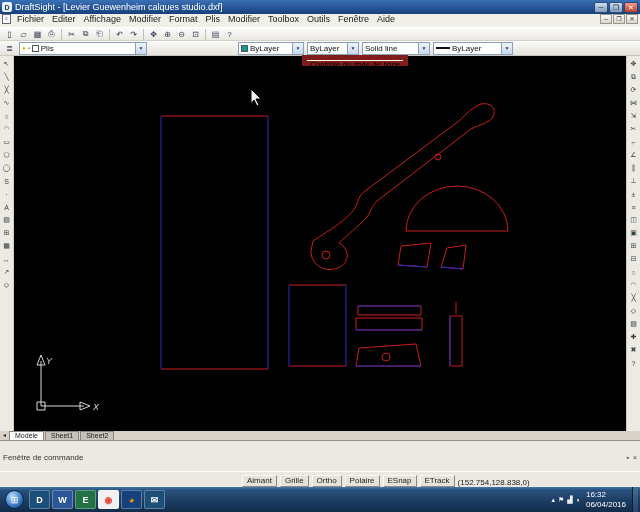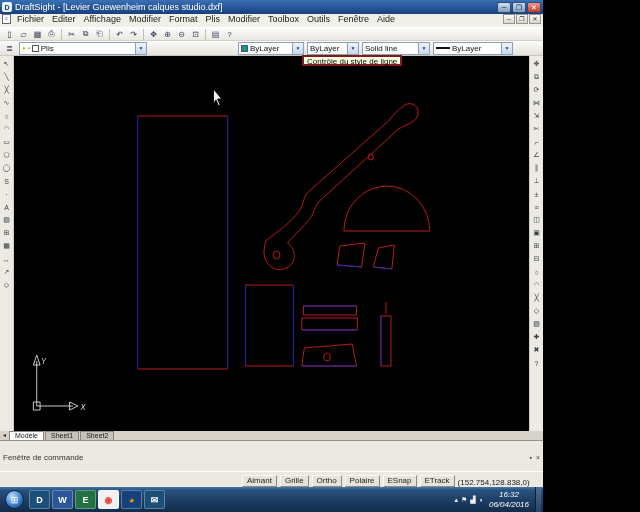--- a/index.html
+++ b/index.html
@@ -1,18 +1,18 @@
 <!DOCTYPE html>
 <html><head>
 <meta charset="utf-8">
 <style>
 *{box-sizing:border-box;margin:0;padding:0;}
 html,body{width:640px;height:512px;overflow:hidden;}
 body{font-family:"Liberation Sans",sans-serif;background:#000;}
-.app{width:543px;height:512px;display:flex;flex-direction:column;position:relative;overflow:hidden;background:#ece9e2;}
+.app{width:640px;height:512px;display:flex;flex-direction:column;position:relative;overflow:hidden;background:#ece9e2;}
 
 .titlebar{flex:0 0 14px;height:14px;background:linear-gradient(#3a70b5,#16407c);display:flex;align-items:center;padding:0 2px;color:#fff;font-size:9px;gap:3px;}
 .app-ico{width:10px;height:10px;background:#e9eef5;border-radius:2px;color:#14416f;font-size:7px;font-weight:bold;display:flex;align-items:center;justify-content:center;}
 .title-text{white-space:nowrap;overflow:hidden;}
 .tb-btns{margin-left:auto;display:flex;gap:1px;}
 .tb-btn{width:14px;height:11px;border-radius:2px;background:linear-gradient(#cfe0f2,#7f9cc0);border:1px solid #2d4b73;color:#123;font-size:7px;line-height:9px;text-align:center;}
 .tb-btn.close{background:linear-gradient(#f09a8d,#c33a25);color:#fff;}
 
 .menubar{flex:0 0 13px;height:13px;background:#f0efe8;display:flex;align-items:flex-start;font-size:9px;color:#222;padding-left:2px;}
 .doc-ico{width:9px;height:10px;background:#fff;border:1px solid #667;font-size:5px;text-align:center;color:#66a;margin-right:2px;}
@@ -25,21 +25,21 @@
 .tb-sep{width:1px;height:11px;background:#c2bfb6;margin:0 2px;}
 
 .toolbar2{flex:0 0 15px;height:15px;background:linear-gradient(#fcfcfb,#e4e2da);border-bottom:1px solid #cac7be;display:flex;align-items:center;gap:3px;padding-left:3px;font-size:8px;}
 .combo{height:13px;background:#fff;border:1px solid #8aa0b8;display:flex;align-items:center;gap:2px;padding-left:2px;color:#111;}
 .combo-text{flex:1;white-space:nowrap;overflow:hidden;}
 .combo-arrow{width:11px;align-self:stretch;background:linear-gradient(#eef4fc,#c6d9ef);border-left:1px solid #8aa0b8;font-size:5px;display:flex;align-items:center;justify-content:center;color:#345;}
 .swatch{width:7px;height:7px;border:1px solid #555;display:inline-block;flex:0 0 7px;}
 .line-swatch{width:14px;height:2px;background:#111;display:inline-block;flex:0 0 14px;}
 .mini{font-size:6px;line-height:1;}
 
-.tooltip{position:absolute;left:302px;top:55px;z-index:40;background:#ffffe1;border:2px solid #7f1d1d;font-size:8px;padding:0 3px;height:11px;line-height:10px;color:#000;white-space:nowrap;}
+.tooltip{position:absolute;left:302px;top:55px;z-index:40;background:#ffffe1;border:5px solid #7f1d1d;font-size:8px;padding:0 3px;height:11px;line-height:10px;color:#000;white-space:nowrap;}
 
 .workspace{flex:1 1 auto;display:flex;min-height:0;}
 .rail{width:14px;background:#edeae3;display:flex;flex-direction:column;align-items:center;padding-top:2px;gap:1px;overflow:hidden;}
 .rail.left{border-right:1px solid #cfccc3;}
 .rail.right{border-left:1px solid #cfccc3;}
 .rail-icon{width:12px;height:12px;display:flex;align-items:center;justify-content:center;font-size:7px;color:#344;flex:0 0 12px;}
 
 .canvas-wrap{flex:1;background:#000;position:relative;min-width:0;}
 .canvas-wrap svg{display:block;width:100%;height:100%;}
 
@@ -57,21 +57,21 @@
 .statusbar{flex:0 0 16px;height:16px;background:#ece9e2;border-top:1px solid #fff;display:flex;align-items:flex-end;font-size:8px;color:#222;gap:3px;padding-left:242px;}
 .status-btn{padding:1px 4px;background:#e6e3da;border:1px solid;border-color:#fbfaf7 #8c887e #8c887e #fbfaf7;line-height:1;white-space:nowrap;}
 .coords{white-space:nowrap;}
 
 .taskbar{flex:0 0 25px;height:25px;background:linear-gradient(#4578b0 0%,#29517e 12%,#1c3d63 55%,#122c4a 100%);display:flex;align-items:center;}
 .start-orb{width:19px;height:19px;margin:0 5px;border-radius:50%;background:radial-gradient(circle at 35% 30%,#b8dcff,#3e7ec7 55%,#123c77);border:1px solid #0c2747;color:#fff;font-size:9px;display:flex;align-items:center;justify-content:center;}
 #task-icons{display:flex;gap:2px;}
 .task-icon{width:21px;height:19px;border-radius:2px;border:1px solid rgba(255,255,255,.3);display:flex;align-items:center;justify-content:center;font-size:9px;font-weight:bold;}
 .tray{margin-left:auto;display:flex;align-items:center;gap:3px;padding-right:2px;color:#fff;}
 .tray-icon{font-size:7px;color:#e8eef5;}
-.clock{font-size:8px;line-height:1.15;text-align:center;margin:16px 3px;font-style:italic;}
+.clock{font-size:8px;line-height:1.15;margin:16px 3px;}
 .show-desktop{width:6px;height:25px;background:linear-gradient(#4a6d92,#24446a);border-left:1px solid #0a1d33;}
 </style>
 </head>
 <body>
 
 <div class="app">
 
   <div class="titlebar">
     <span class="app-ico">D</span>
     <span class="title-text">DraftSight - [Levier Guewenheim calques studio.dxf]</span>

